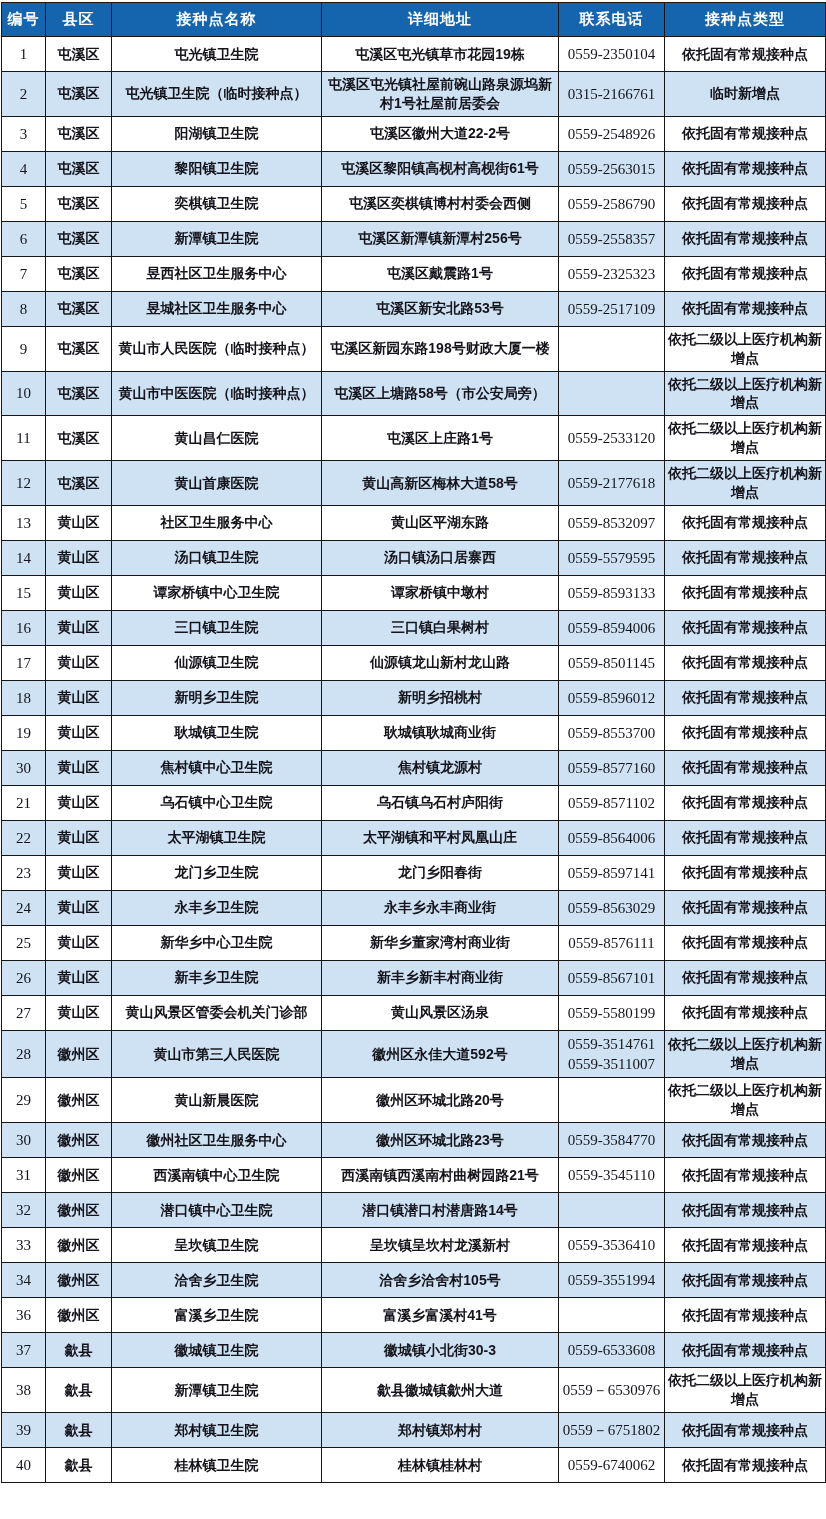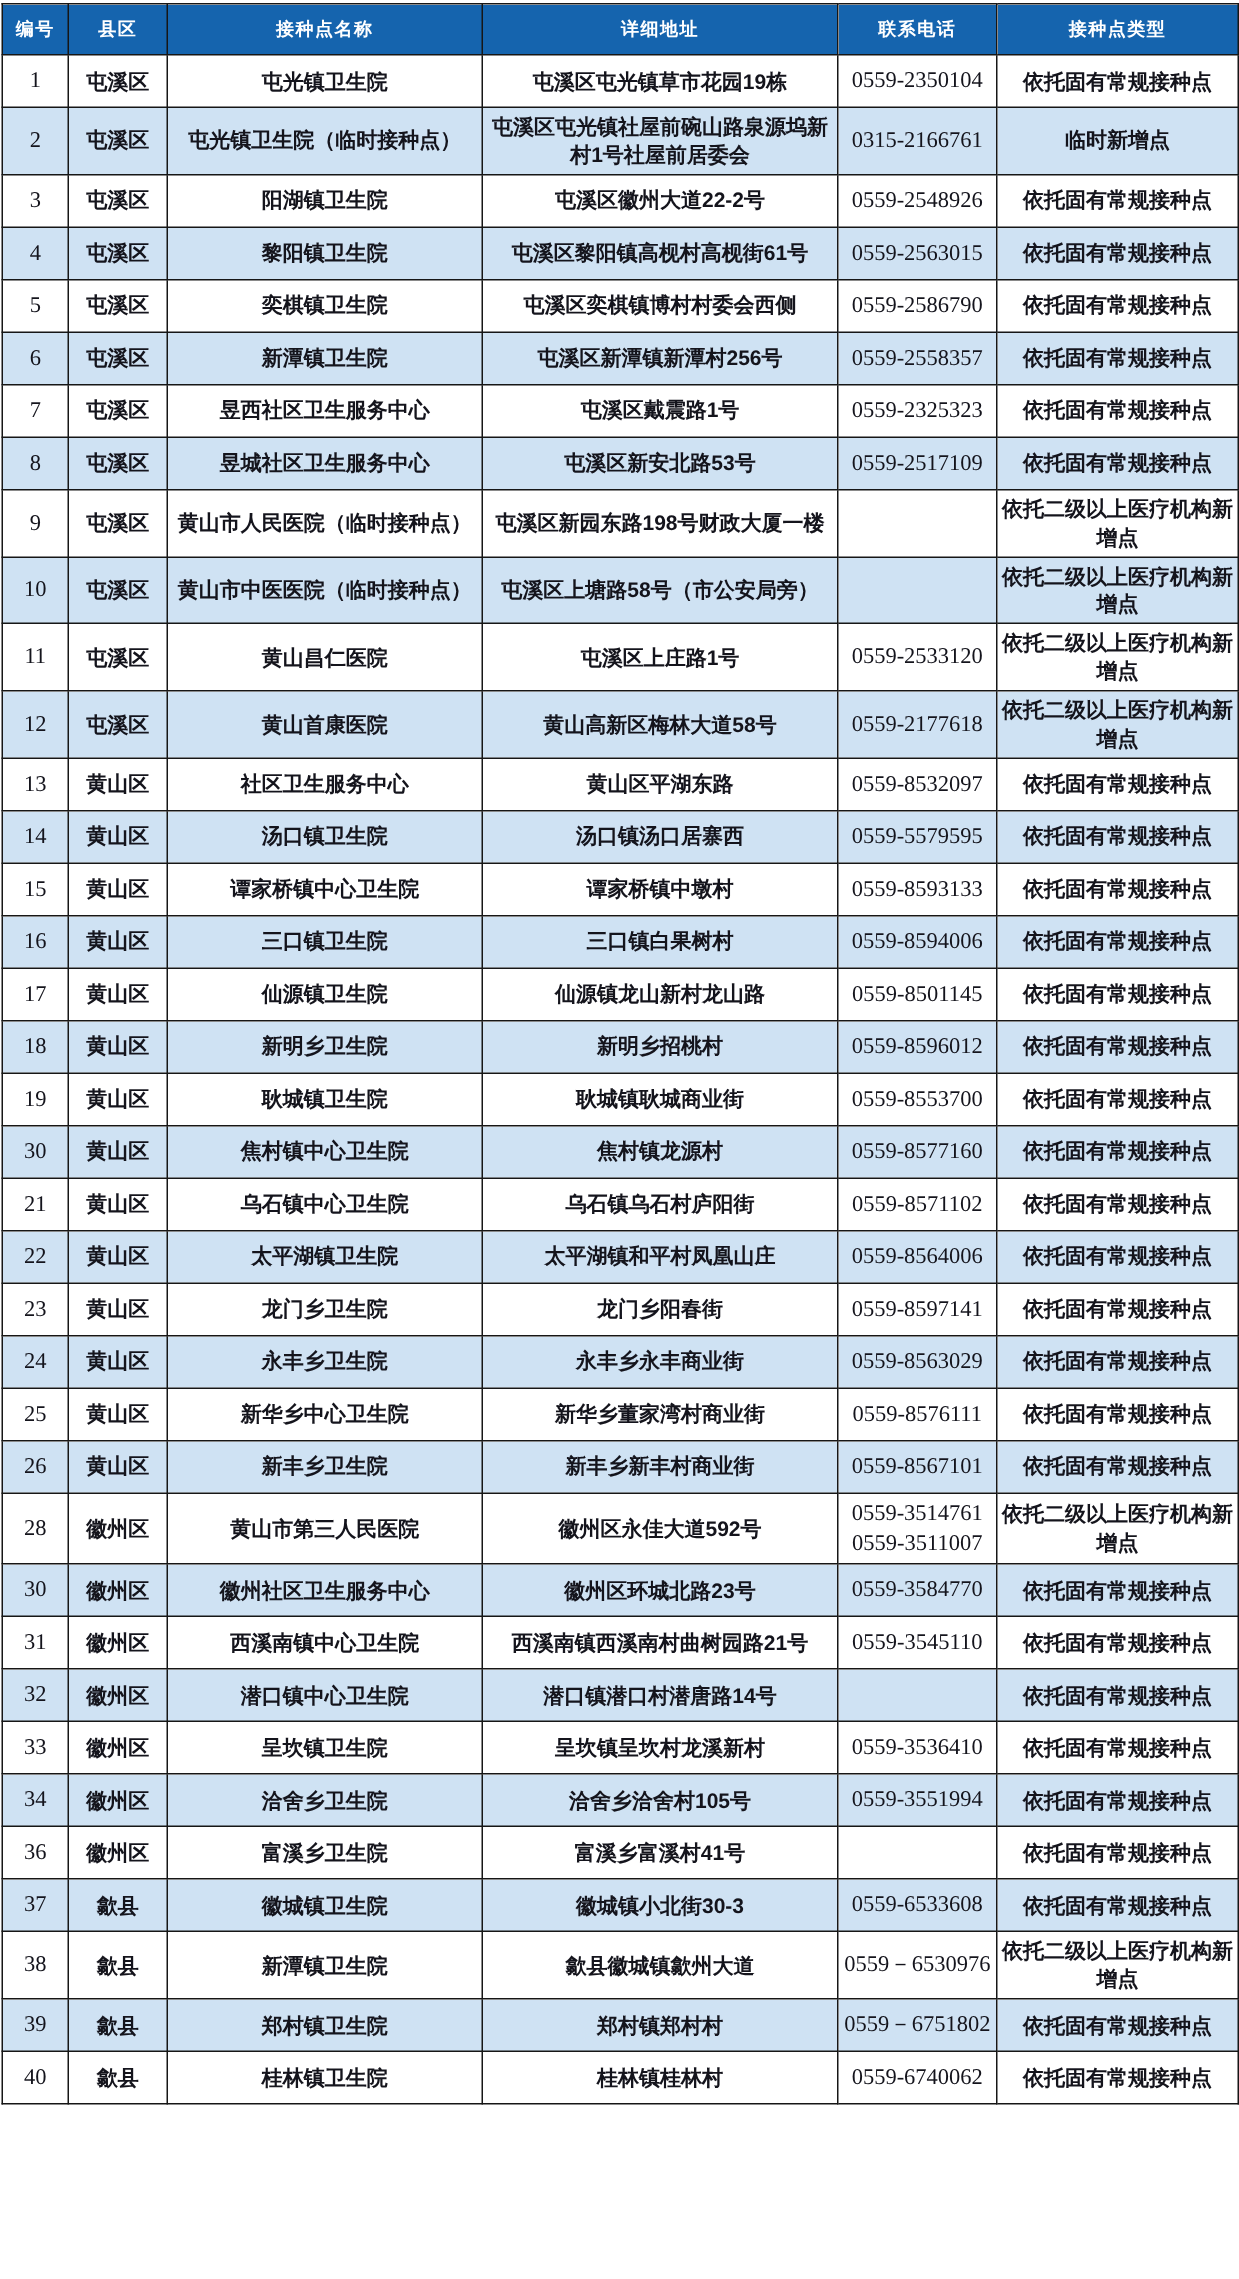--- a/index.html
+++ b/index.html
@@ -23,21 +23,21 @@
 
   th, td {
     border: 1px solid #161616;
     text-align: center;
     vertical-align: middle;
     overflow: hidden;
   }
   thead th {
     background: #1564ae;
     color: #ffffff;
-    font-size: 12px;
+    font-size: 15px;
     font-weight: 700;
     height: 34px;
     letter-spacing: 1px;
   }
   tbody td {
     height: 35px;
     padding: 3px 2px;
     font-size: 14px;
     font-weight: 600;
     color: #14141c;
@@ -279,26 +279,42 @@
       </tr>
       <tr>
         <td class="cell-no">26</td>
         <td class="cell-district">黄山区</td>
         <td class="cell-name">新丰乡卫生院</td>
         <td class="cell-address">新丰乡新丰村商业街</td>
         <td class="cell-phone">0559-8567101</td>
         <td class="cell-type">依托固有常规接种点</td>
       </tr>
       <tr>
+        <td class="cell-no">27</td>
+        <td class="cell-district">黄山区</td>
+        <td class="cell-name">黄山风景区管委会机关门诊部</td>
+        <td class="cell-address">黄山风景区汤泉</td>
+        <td class="cell-phone">0559-5580199</td>
+        <td class="cell-type">依托固有常规接种点</td>
+      </tr>
+      <tr>
         <td class="cell-no">28</td>
         <td class="cell-district">徽州区</td>
         <td class="cell-name">黄山市第三人民医院</td>
         <td class="cell-address">徽州区永佳大道592号</td>
         <td class="cell-phone">0559-3514761
 0559-3511007</td>
+        <td class="cell-type">依托二级以上医疗机构新增点</td>
+      </tr>
+      <tr>
+        <td class="cell-no">29</td>
+        <td class="cell-district">徽州区</td>
+        <td class="cell-name">黄山新晨医院</td>
+        <td class="cell-address">徽州区环城北路20号</td>
+        <td class="cell-phone"></td>
         <td class="cell-type">依托二级以上医疗机构新增点</td>
       </tr>
       <tr>
         <td class="cell-no">30</td>
         <td class="cell-district">徽州区</td>
         <td class="cell-name">徽州社区卫生服务中心</td>
         <td class="cell-address">徽州区环城北路23号</td>
         <td class="cell-phone">0559-3584770</td>
         <td class="cell-type">依托固有常规接种点</td>
       </tr>

